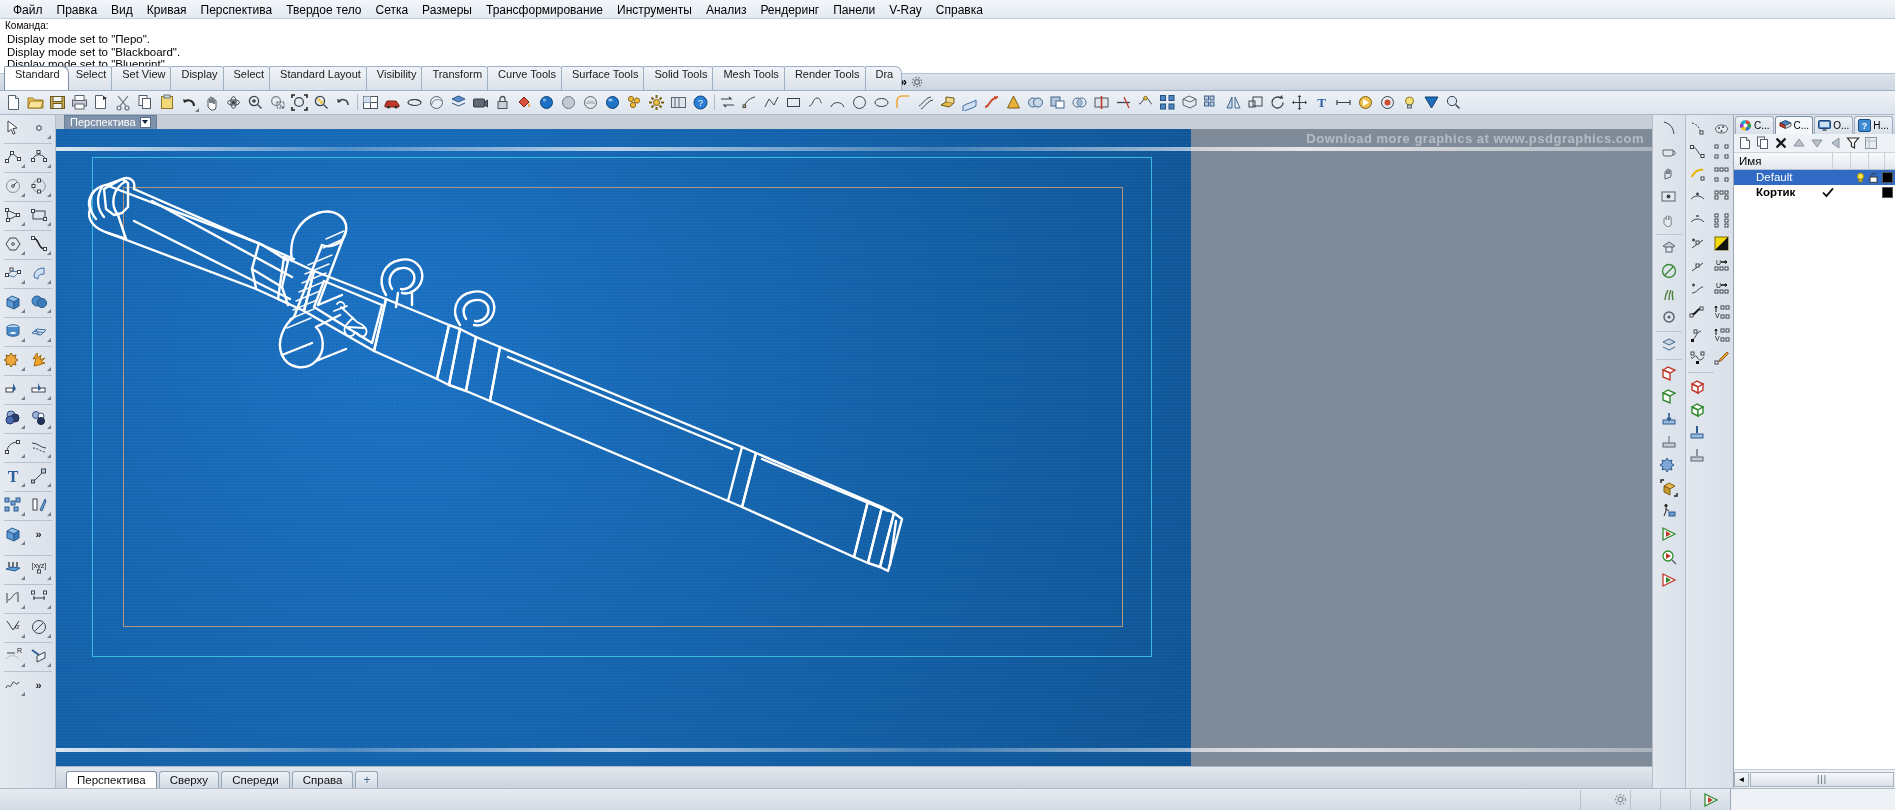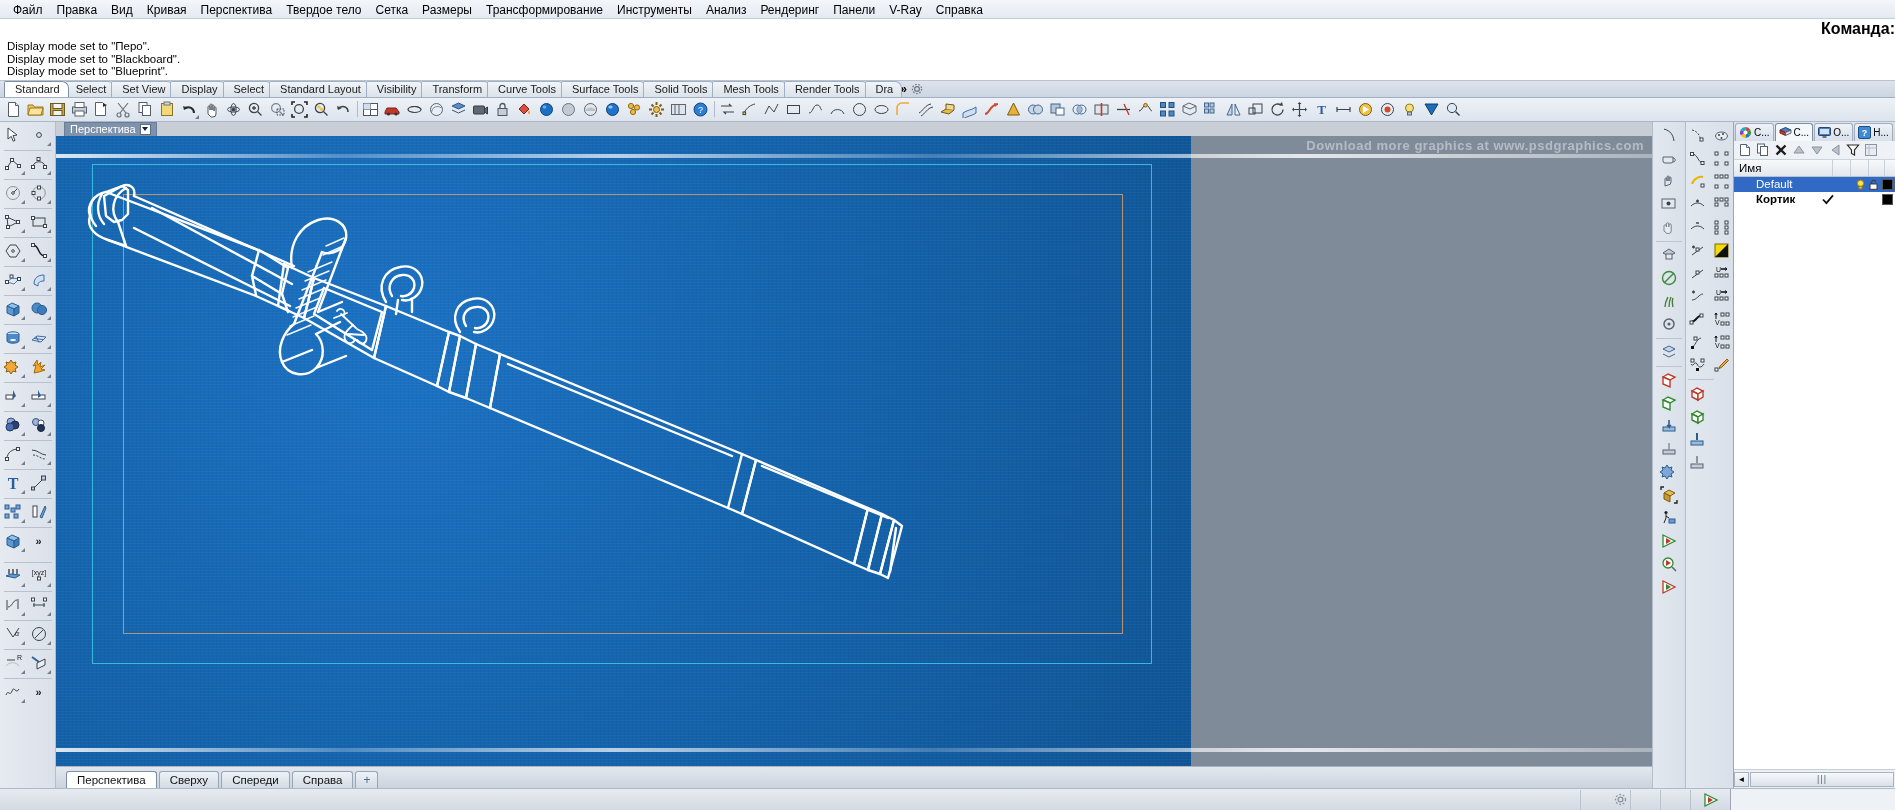--- a/index.html
+++ b/index.html
@@ -48,35 +48,34 @@
   .menubar{
     height:19px; flex:0 0 19px; display:flex; align-items:flex-end;
     background:linear-gradient(to bottom,#f3f6fa,#e4eaf2);
     border-bottom:1px solid #c2cedd; padding-left:6px;
   }
   .menu-item{ padding:1px 7px; font-size:12px; color:#000; white-space:nowrap; }
 
   
   .cmdwrap{ flex:0 0 auto; background:#fff; border-bottom:1px solid #b9c3cf; }
   .cmd-label{
-    font-size:16px; font-weight:bold; color:#000; padding:1px 0 1px 5px;
+    font-size:10px; font-weight:normal; color:#000; padding:1px 0 1px 5px;
     background:#fff;
-    text-align:right;
   }
   .cmd-hist{ padding:1px 0 2px 7px; background:#fff; }
   .cmd-line{ font-size:11.5px; color:#000; line-height:12.5px; white-space:nowrap; }
 
   
   .tabstrip{
     flex:0 0 17px; height:17px; display:flex; align-items:flex-end;
     background:linear-gradient(to bottom,#dde3ec,#ccd5e1);
     border-bottom:1px solid #9fb0c4; padding-left:4px; position:relative;
   }
   .ttab{
-    height:16px; line-height:15px; font-size:11px; color:#1a1a1a;
+    height:24px; line-height:15px; font-size:11px; color:#1a1a1a;
     padding:0 8px 9px 10px; margin-right:-4px;
     background:linear-gradient(to bottom,#f1f4f8,#dbe2ea);
     border:1px solid #9fb0c4; border-bottom:none;
     border-radius:2px 7px 0 0; white-space:nowrap; position:relative;
     transform: skewX(0deg);
   }
   .ttab.active{
     background:#fff; font-weight:normal; z-index:5;
     border-color:#7d90a6;
   }

